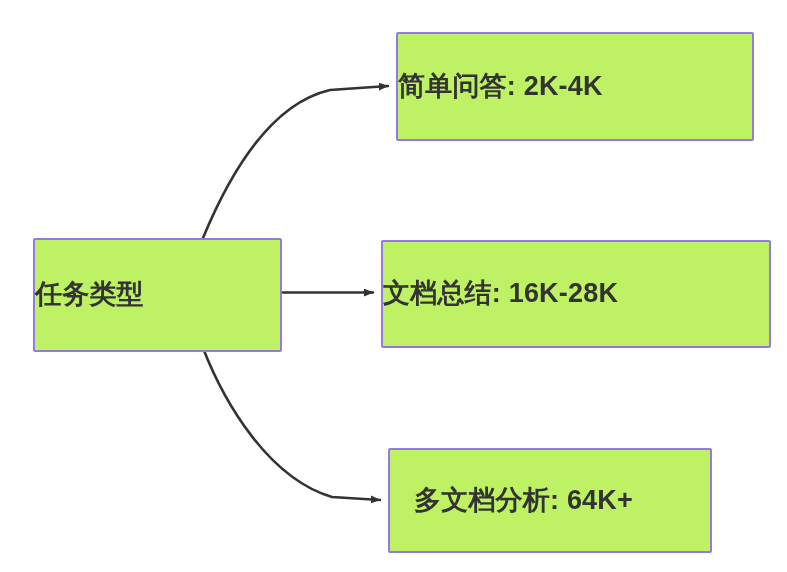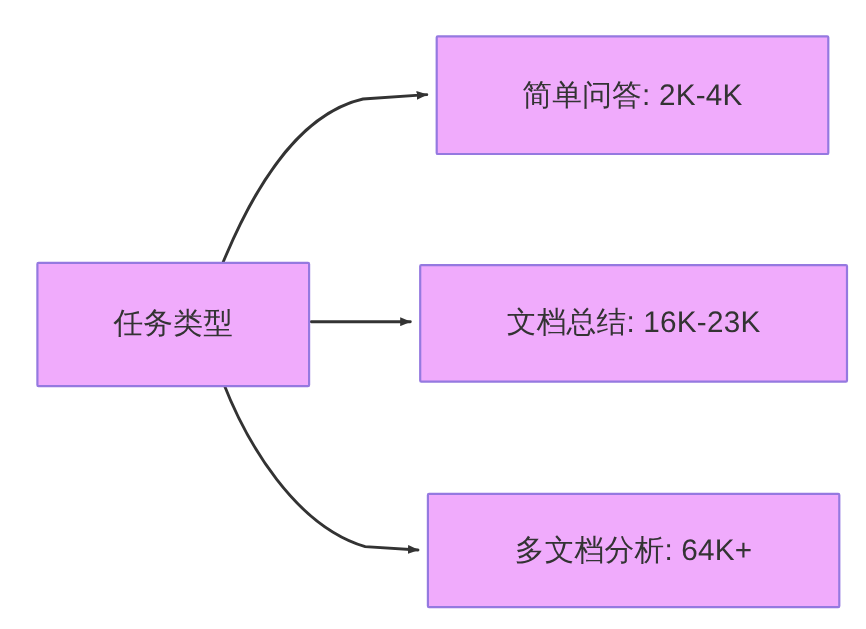--- a/index.html
+++ b/index.html
@@ -24,40 +24,40 @@
     position: absolute;
     left: 0;
     top: 0;
     width: 787px;
     height: 572px;
     pointer-events: none;
   }
   .node {
     position: absolute;
     box-sizing: border-box;
-    background: #f0abfc;
+    background: #bef264;
     border: 2px solid #9579e0;
     border-radius: 2px;
     display: flex;
     align-items: center;
-    justify-content: center;
     text-align: center;
+    font-weight: bold;
   }
   .node-label {
     color: #333333;
     font-size: 27px;
     line-height: 1.25;
     letter-spacing: 0.2px;
     white-space: nowrap;
   }
   
   #node-root      { left: 33px;  top: 238px; width: 249px; height: 114px; }
   #node-simple-qa { left: 396px; top: 32px;  width: 358px; height: 109px; }
   #node-doc-sum   { left: 381px; top: 240px; width: 390px; height: 108px; }
-  #node-multi-doc { left: 388px; top: 448px; width: 376px; height: 105px; }
+  #node-multi-doc { left: 388px; top: 448px; width: 324px; height: 105px; padding-left: 24px; }
 </style>
 </head>
 <body>
 
 <div id="diagram-canvas">
 
   <svg class="edge-layer" viewBox="0 0 787 572" width="787" height="572" xmlns="http://www.w3.org/2000/svg">
     <defs>
       <marker id="arrowhead" markerWidth="10" markerHeight="8" refX="9.2" refY="4" orient="auto" markerUnits="userSpaceOnUse">
         <path d="M0,0 L10,4 L0,8 z" fill="#333333"></path>
@@ -73,20 +73,20 @@
 
   <div class="node" id="node-root">
     <span class="node-label">任务类型</span>
   </div>
 
   <div class="node" id="node-simple-qa">
     <span class="node-label">简单问答: 2K-4K</span>
   </div>
 
   <div class="node" id="node-doc-sum">
-    <span class="node-label">文档总结: 16K-23K</span>
+    <span class="node-label">文档总结: 16K-28K</span>
   </div>
 
   <div class="node" id="node-multi-doc">
     <span class="node-label">多文档分析: 64K+</span>
   </div>
 
 </div>
 
 </body></html>

